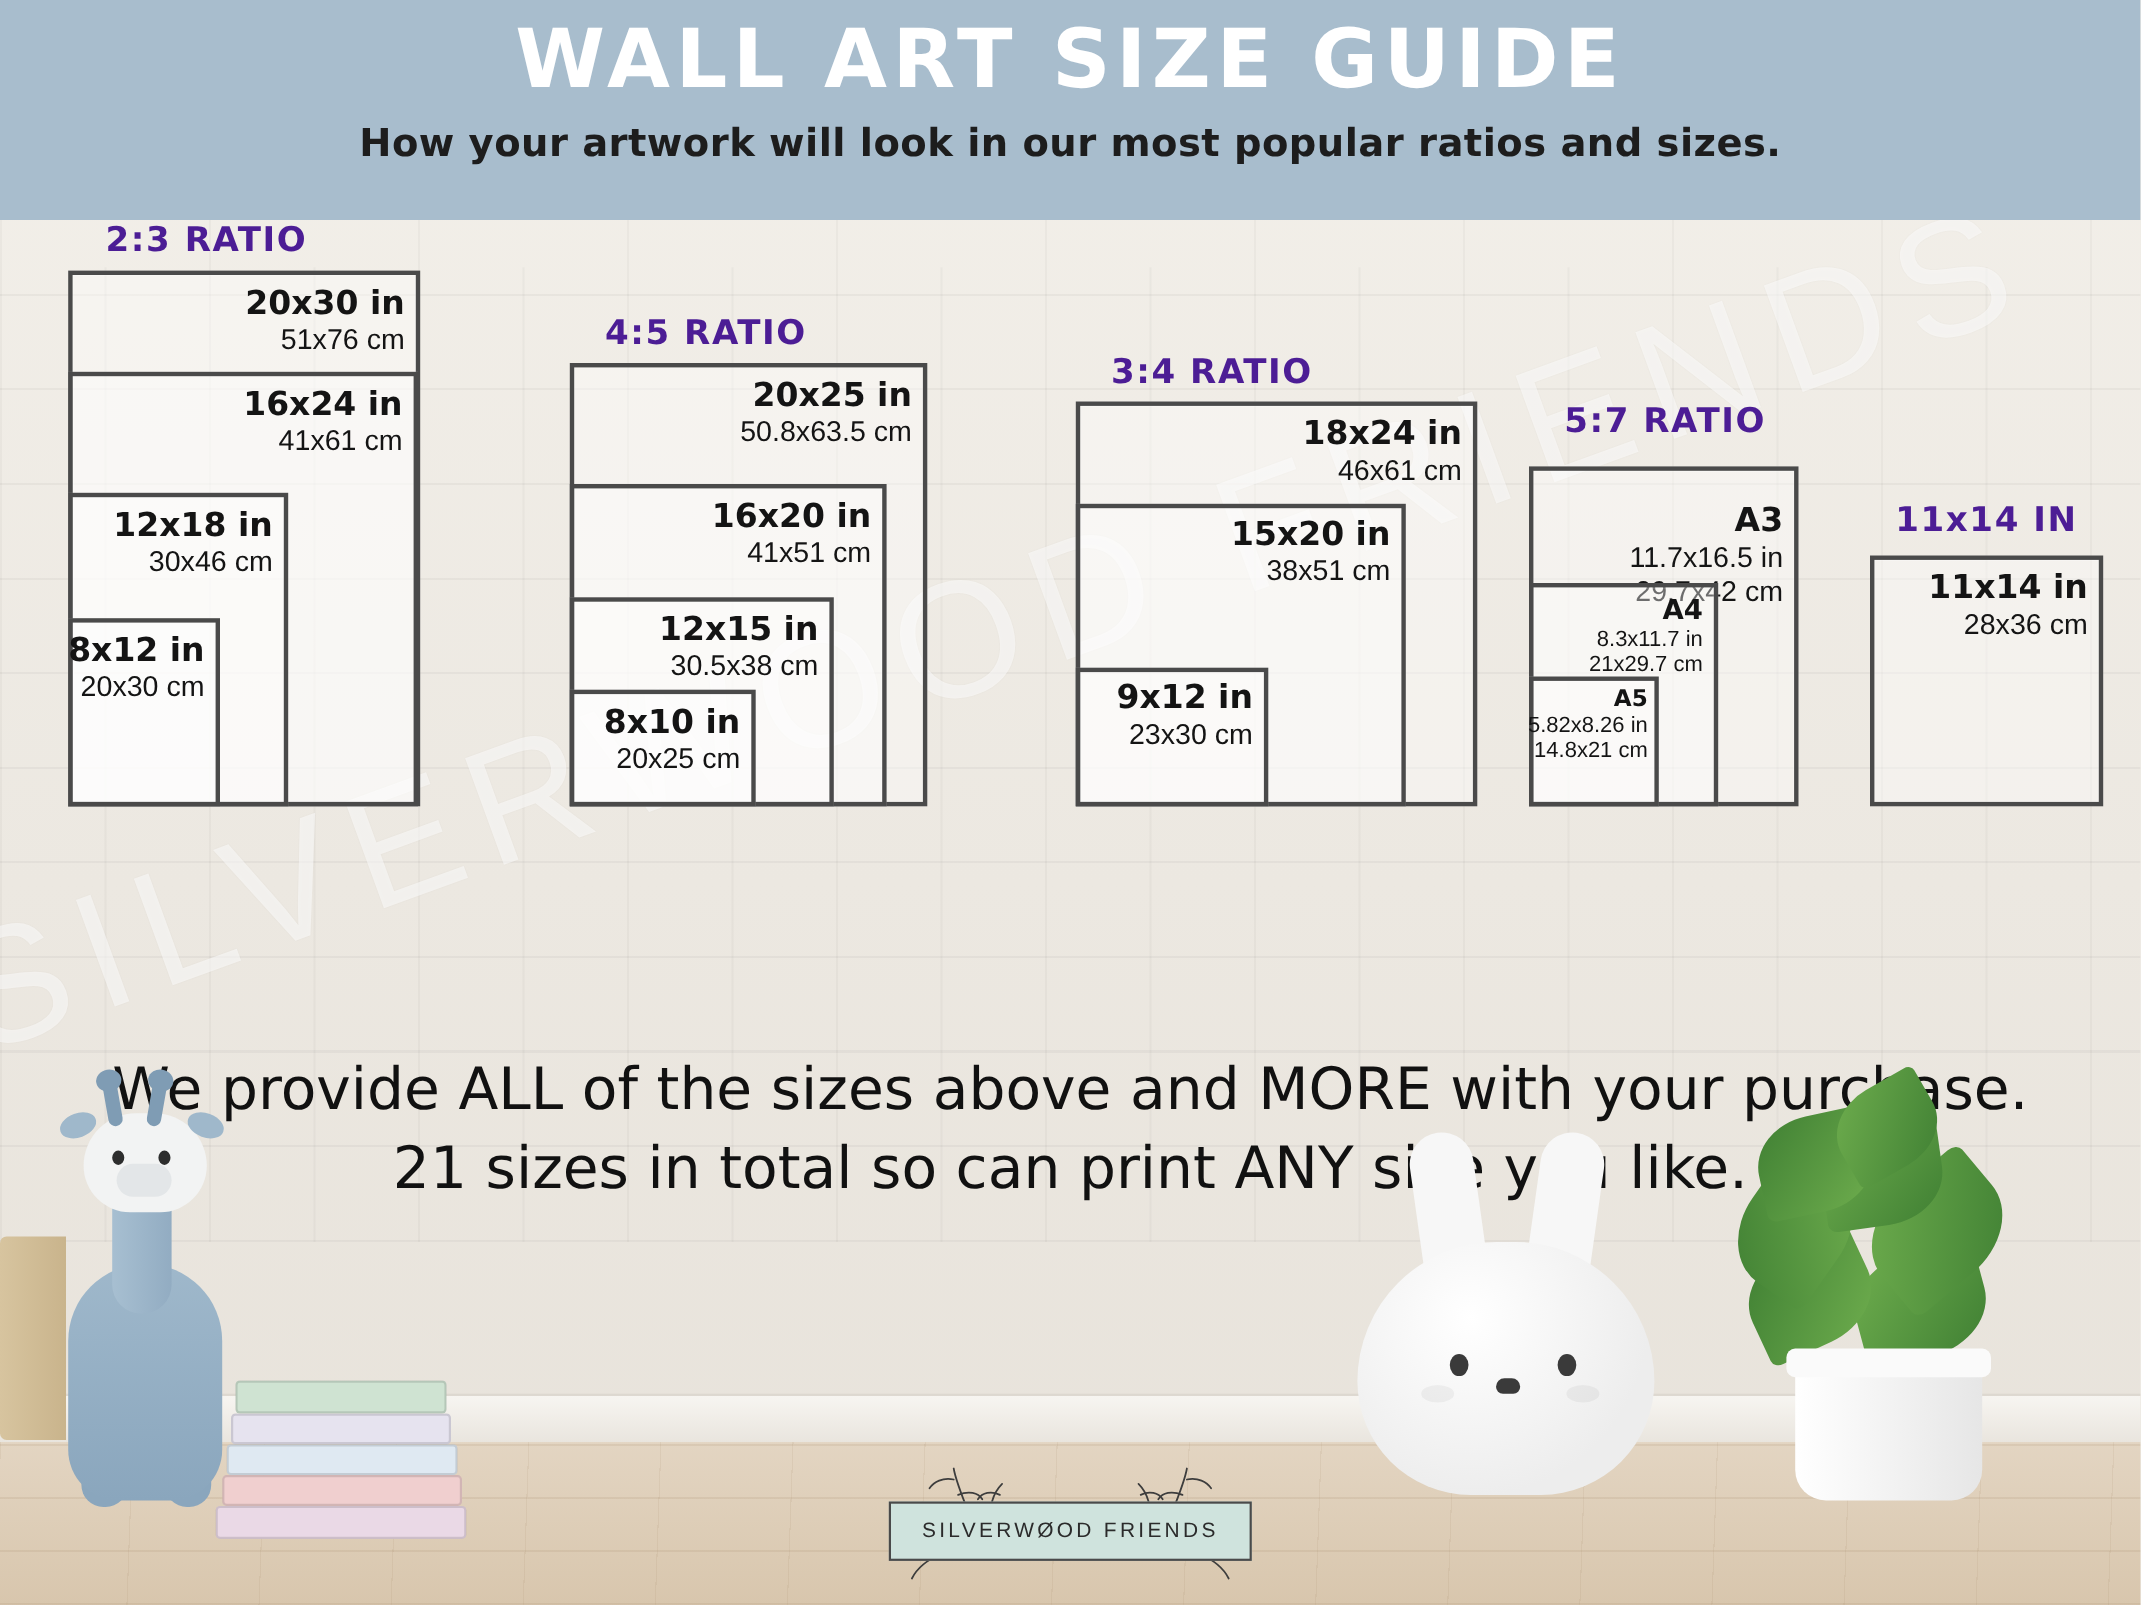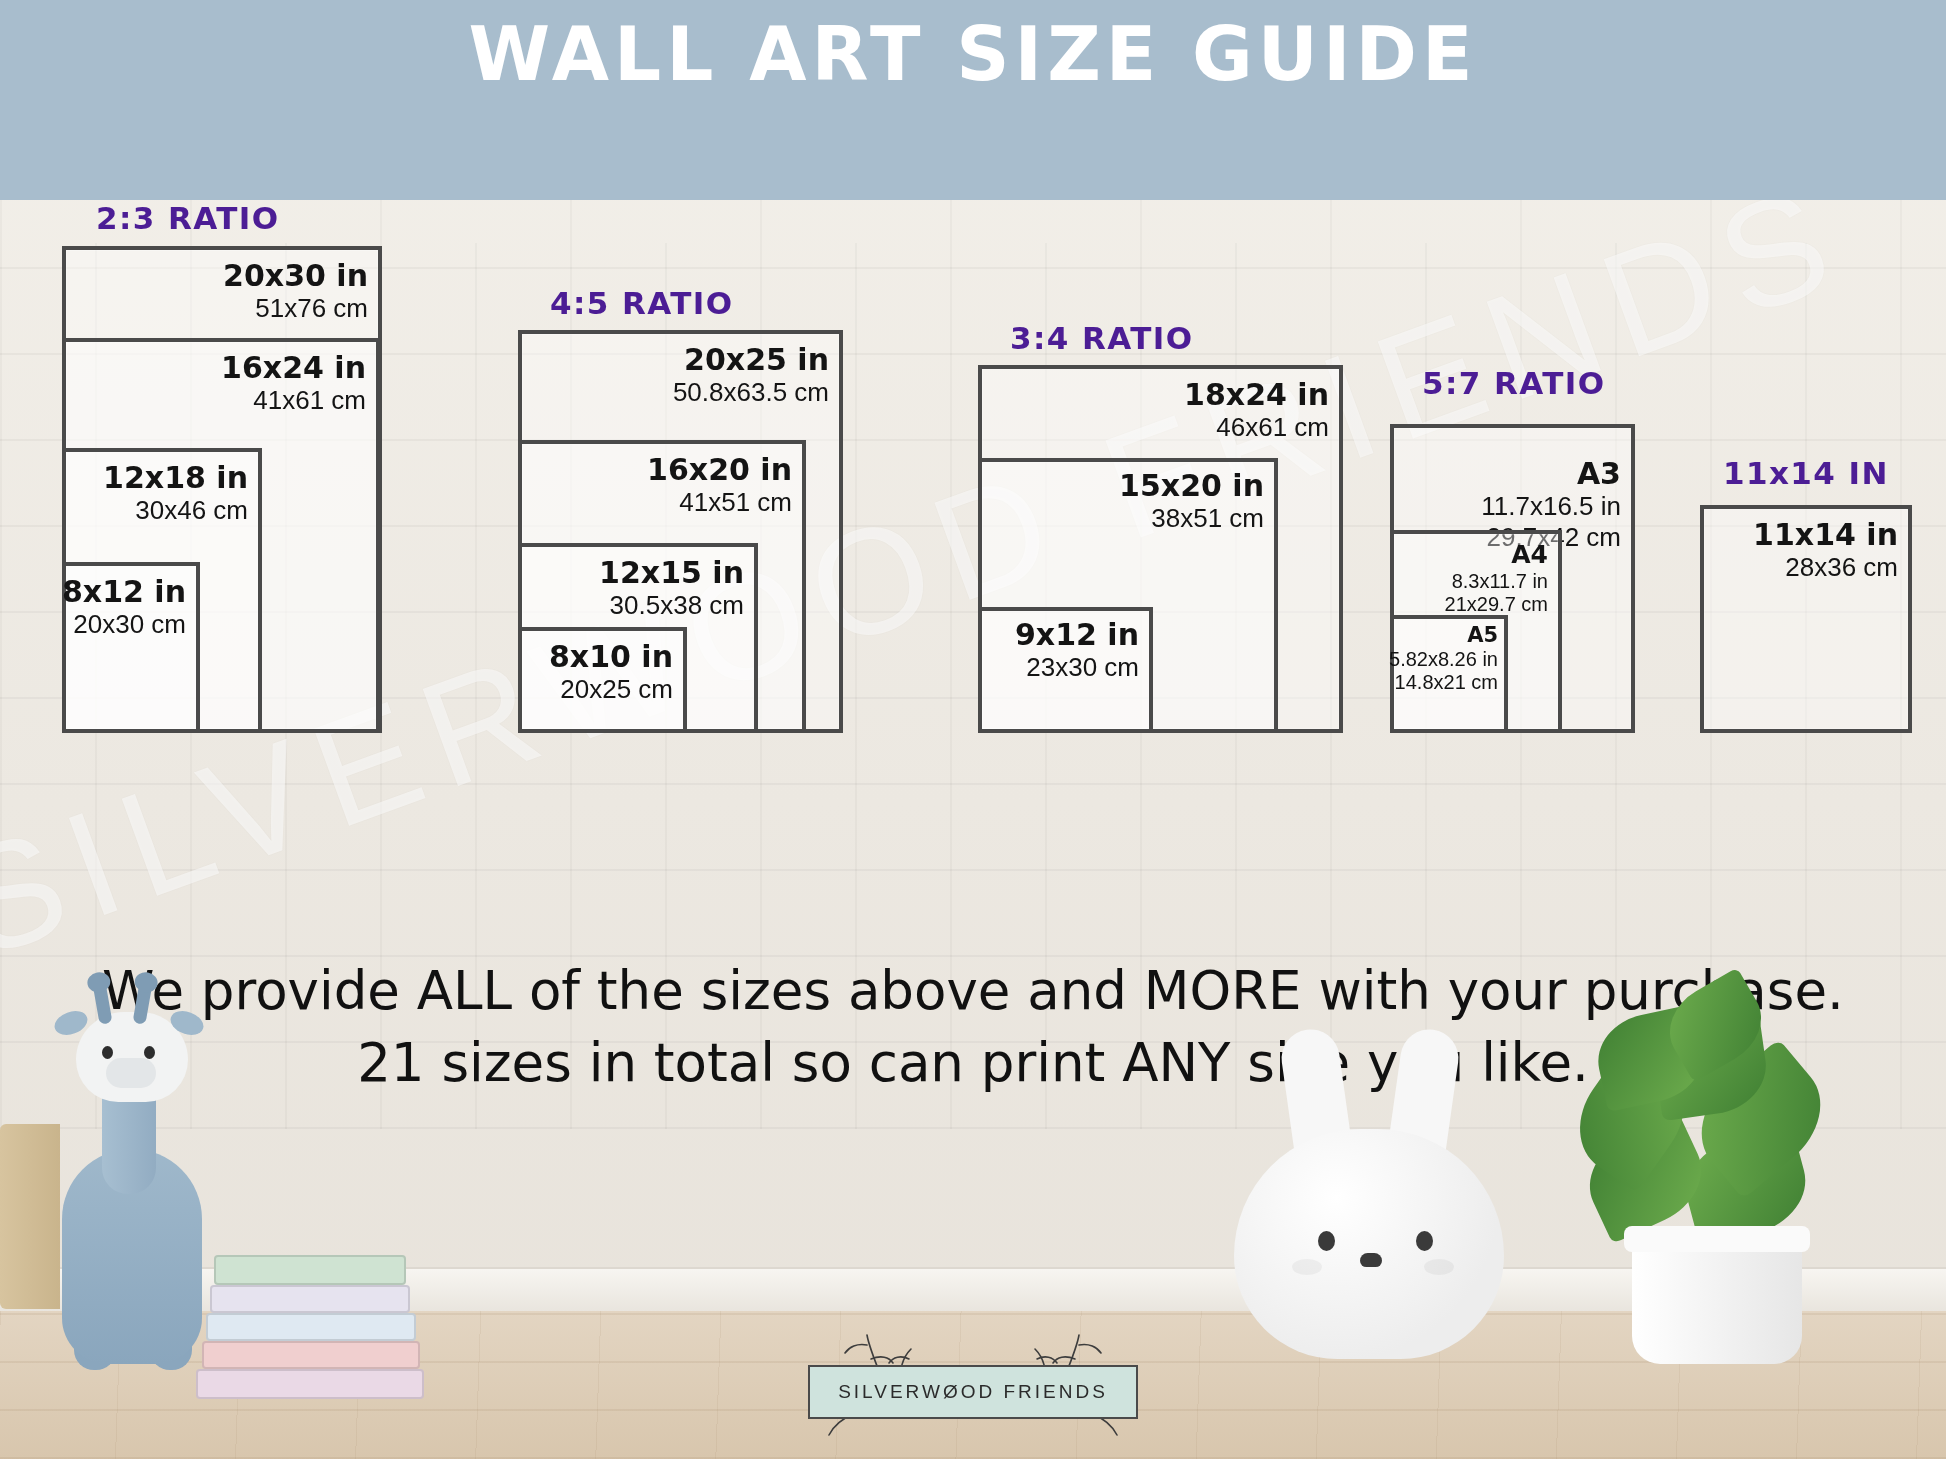--- a/index.html
+++ b/index.html
@@ -237,20 +237,21 @@
   <div class="brick"></div>
   <div class="brick2"></div>
   <div class="baseboard"></div>
   <div class="floor"></div>
 </div>
 
 <div id="watermark">SILVERWOOD FRIENDS</div>
 
 <div id="header">
   <div class="title">WALL ART SIZE GUIDE</div>
+  <div class="subtitle">How your artwork will look in our most popular ratios and sizes.</div>
 </div>
 
 <div id="frames">
 
   <div class="group-label" style="left:96px; top:0px;">2:3 RATIO</div>
   <div class="frame" style="left:62px; top:46px; width:320px; height:487px;">
     <div class="lbl" style="top:8px;">
       <span class="l1">20x30 in</span>
       <span class="l2">51x76 cm</span>
     </div>

